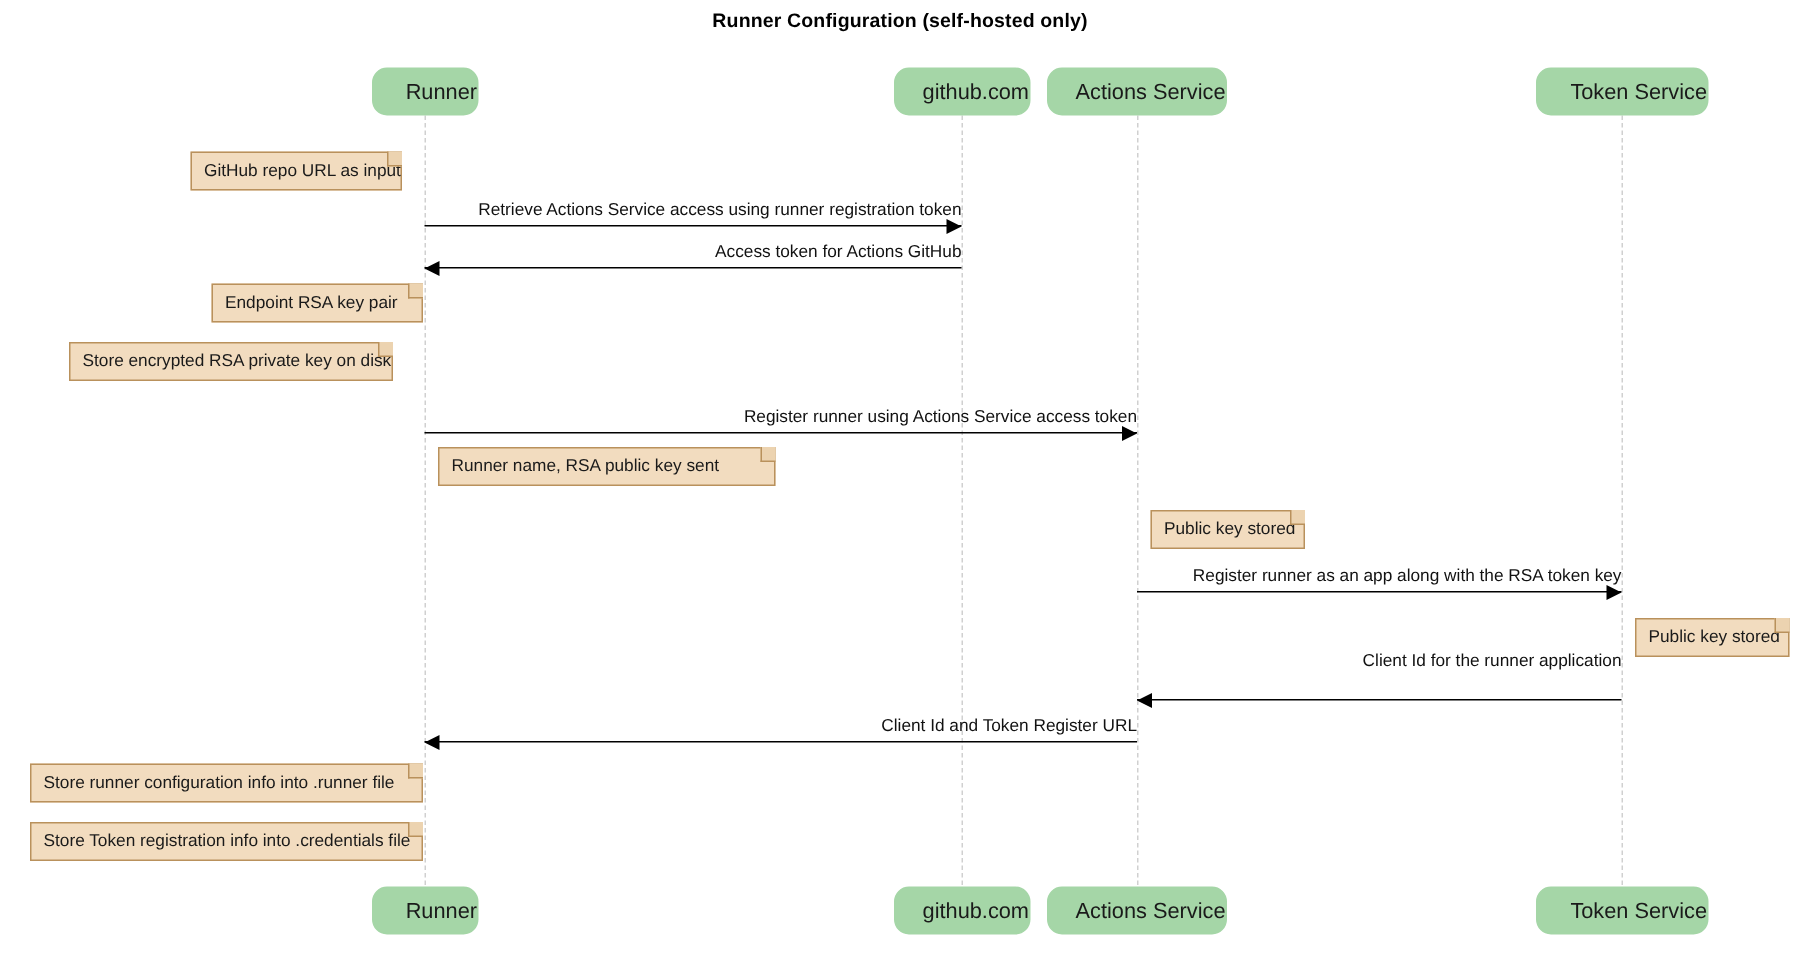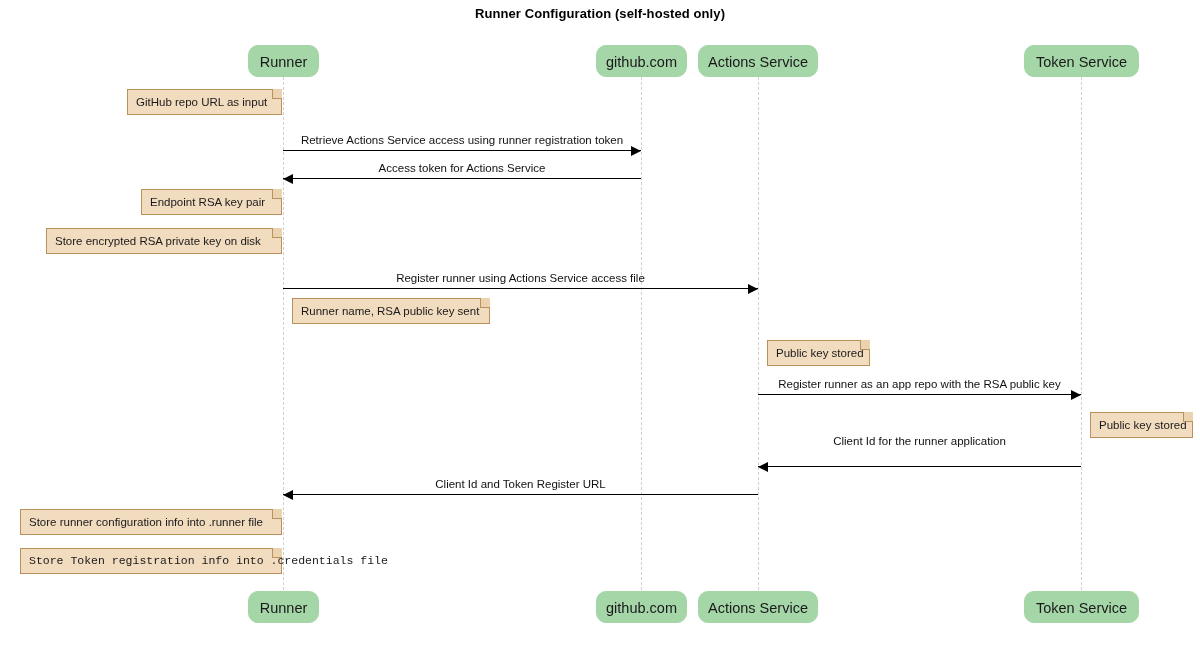--- a/index.html
+++ b/index.html
@@ -35,21 +35,21 @@
     width: 0;
     border-left: 1px dashed #d0d0d0;
   }
   .participant {
     position: absolute;
     background: #a5d6a7;
     border: 1px solid #a5d6a7;
     border-radius: 10px;
     height: 32px;
     line-height: 32px;
-    text-align: center;
+    text-align: right;
     font-size: 14.5px;
     color: #1a1a1a;
     white-space: nowrap;
     box-sizing: border-box;
   }
   .note {
     position: absolute;
     background: #f2dcbf;
     border: 1px solid #b9915c;
     box-sizing: border-box;
@@ -86,21 +86,21 @@
     border-left: 10px solid #000000;
   }
   .arrowhead.left {
     border-right: 10px solid #000000;
   }
   .msg-label {
     position: absolute;
     font-size: 11.5px;
     color: #111111;
     white-space: nowrap;
-    text-align: center;
+    text-align: right;
   }
 </style>
 </head>
 <body>
 
 <div id="diagram">
   <div id="title">Runner Configuration (self-hosted only)</div>
   <div id="lifelines-layer">
       <div class="lifeline" style="left: 283px; top: 77px; height: 513px;"></div>
       <div class="lifeline" style="left: 641px; top: 77px; height: 513px;"></div>
@@ -116,37 +116,37 @@
       <div class="participant" style="left: 698px; top: 591px; width: 120px;">Actions Service</div>
       <div class="participant" style="left: 1024px; top: 45px; width: 115px;">Token Service</div>
       <div class="participant" style="left: 1024px; top: 591px; width: 115px;">Token Service</div>
     </div>
   <div id="messages-layer">
       <div class="msg-line" style="left: 283px; top: 150px; width: 358px;"></div>
       <div class="arrowhead right" style="top: 145.5px; left: 631px;"></div>
       <div class="msg-label" style="left: 283px; width: 358px; top: 134px;">Retrieve Actions Service access using runner registration token</div>
       <div class="msg-line" style="left: 283px; top: 178px; width: 358px;"></div>
       <div class="arrowhead left" style="top: 173.5px; left: 283px;"></div>
-      <div class="msg-label" style="left: 283px; width: 358px; top: 162px;">Access token for Actions Service</div>
+      <div class="msg-label" style="left: 283px; width: 358px; top: 162px;">Access token for Actions GitHub</div>
       <div class="msg-line" style="left: 283px; top: 288px; width: 475px;"></div>
       <div class="arrowhead right" style="top: 283.5px; left: 748px;"></div>
-      <div class="msg-label" style="left: 283px; width: 475px; top: 272px;">Register runner using Actions Service access file</div>
+      <div class="msg-label" style="left: 283px; width: 475px; top: 272px;">Register runner using Actions Service access token</div>
       <div class="msg-line" style="left: 758px; top: 394px; width: 323px;"></div>
       <div class="arrowhead right" style="top: 389.5px; left: 1071px;"></div>
-      <div class="msg-label" style="left: 758px; width: 323px; top: 378px;">Register runner as an app repo with the RSA public key</div>
+      <div class="msg-label" style="left: 758px; width: 323px; top: 378px;">Register runner as an app along with the RSA token key</div>
       <div class="msg-line" style="left: 758px; top: 466px; width: 323px;"></div>
       <div class="arrowhead left" style="top: 461.5px; left: 758px;"></div>
       <div class="msg-label" style="left: 758px; width: 323px; top: 435px;">Client Id for the runner application</div>
       <div class="msg-line" style="left: 283px; top: 494px; width: 475px;"></div>
       <div class="arrowhead left" style="top: 489.5px; left: 283px;"></div>
       <div class="msg-label" style="left: 283px; width: 475px; top: 478px;">Client Id and Token Register URL</div>
     </div>
   <div id="notes-layer">
-      <div class="note" style="left: 127px; top: 89px; width: 155px;"><span>GitHub repo URL as input</span><span class="fold"></span></div>
+      <div class="note" style="left: 127px; top: 101px; width: 141px;"><span>GitHub repo URL as input</span><span class="fold"></span></div>
       <div class="note" style="left: 141px; top: 189px; width: 141px;"><span>Endpoint RSA key pair</span><span class="fold"></span></div>
-      <div class="note" style="left: 46px; top: 228px; width: 236px;"><span>Store encrypted RSA private key on disk</span><span class="fold"></span></div>
-      <div class="note" style="left: 292px; top: 298px; width: 198px;"><span>Runner name, RSA public key sent</span><span class="fold"></span></div>
+      <div class="note" style="left: 46px; top: 228px; width: 216px;"><span>Store encrypted RSA private key on disk</span><span class="fold"></span></div>
+      <div class="note" style="left: 292px; top: 298px; width: 225px;"><span>Runner name, RSA public key sent</span><span class="fold"></span></div>
       <div class="note" style="left: 767px; top: 340px; width: 103px;"><span>Public key stored</span><span class="fold"></span></div>
       <div class="note" style="left: 1090px; top: 412px; width: 103px;"><span>Public key stored</span><span class="fold"></span></div>
       <div class="note" style="left: 20px; top: 509px; width: 262px;"><span>Store runner configuration info into .runner file</span><span class="fold"></span></div>
-      <div class="note" style="left: 20px; top: 548px; width: 262px; font-family: Liberation Mono, monospace;"><span>Store Token registration info into .credentials file</span><span class="fold"></span></div>
+      <div class="note" style="left: 20px; top: 548px; width: 262px;"><span>Store Token registration info into .credentials file</span><span class="fold"></span></div>
     </div>
 </div>
 
 </body></html>

